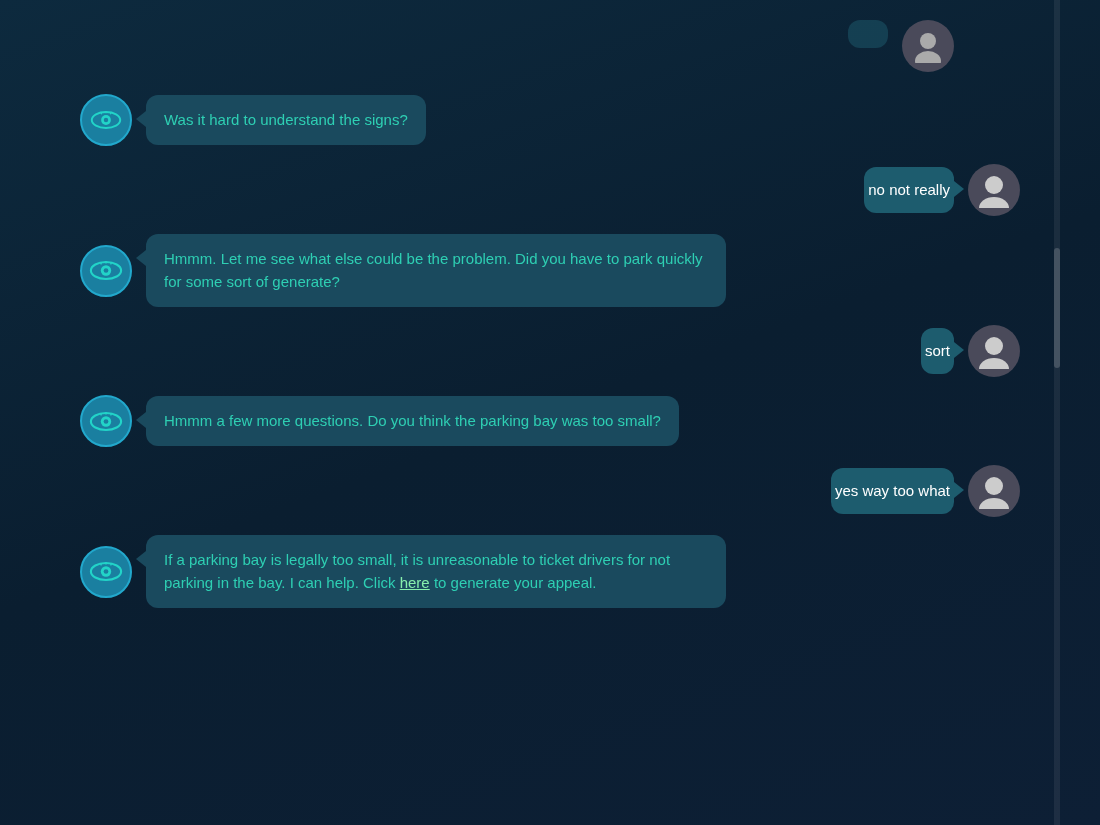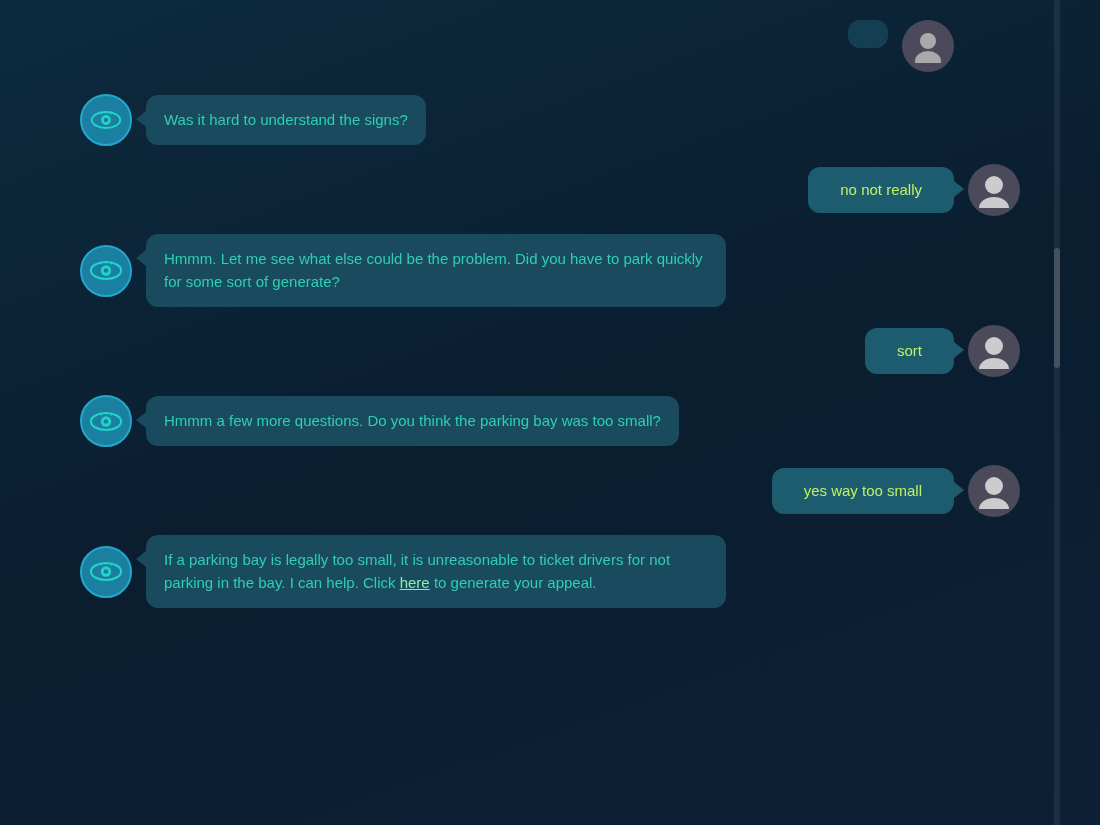--- a/index.html
+++ b/index.html
@@ -114,22 +114,22 @@
       top: 16px;
       border-width: 8px 10px 8px 0;
       border-style: solid;
       border-color: transparent #1a4a5e transparent transparent;
     }
 
     
     .bubble-user {
       background: #1d5c6e;
       border-radius: 12px;
-      padding: 12px 32px;
-      color: #bef264;
+      padding: 12px 4px;
+      color: #ffffff;
       font-size: 15px;
       line-height: 1.5;
       max-width: 300px;
       position: relative;
     }
 
     .bubble-user::after {
       content: '';
       position: absolute;
       right: -10px;
@@ -260,21 +260,21 @@
   </div>
 
   <div class="message-row user">
     <div class="user-avatar">
       <svg width="36" height="36" viewBox="0 0 36 36">
         <circle cx="18" cy="13" r="9" fill="#ccc"></circle>
         <ellipse cx="18" cy="36" rx="15" ry="11" fill="#ccc"></ellipse>
       </svg>
     </div>
     <div class="bubble-user">
-      <span>yes way too small</span>
+      <span>yes way too what</span>
     </div>
   </div>
 
   <div class="message-row bot">
     <div class="bot-avatar">
       <svg viewBox="0 0 36 22" width="34" height="21">
         <ellipse cx="18" cy="11" rx="16" ry="9" fill="none" stroke="#22d4c8" stroke-width="2.2"></ellipse>
         <circle cx="18" cy="11" r="5.5" fill="#22d4c8"></circle>
         <circle cx="18" cy="11" r="2.5" fill="#1a7fa0"></circle>
         <line x1="18" y1="1" x2="18" y2="3.5" stroke="#22d4c8" stroke-width="1.5"></line>

